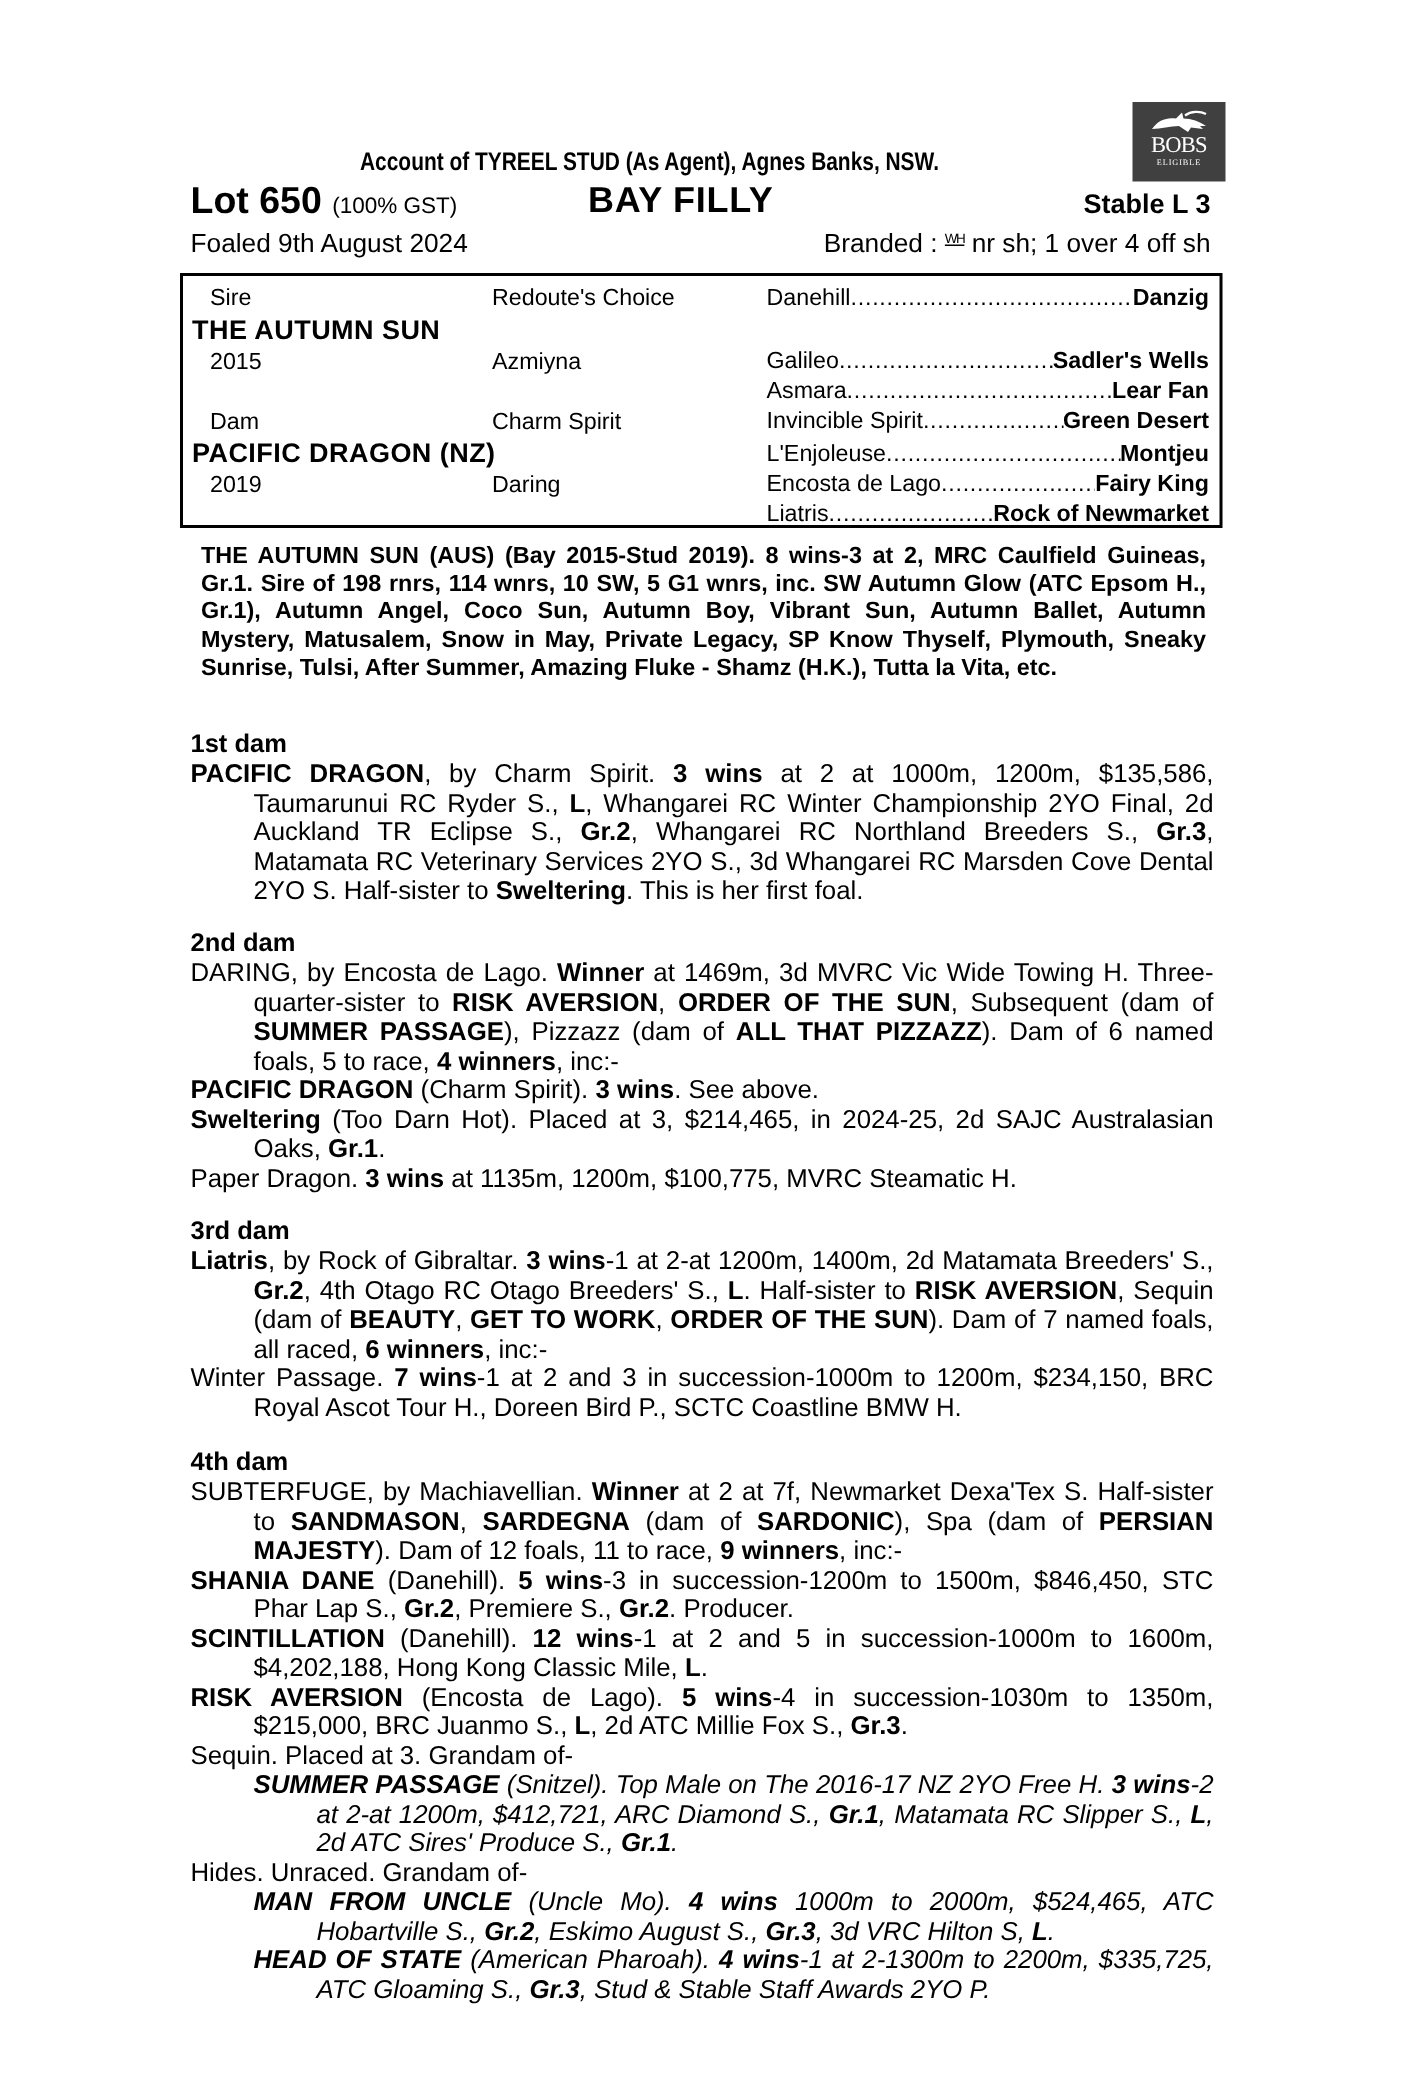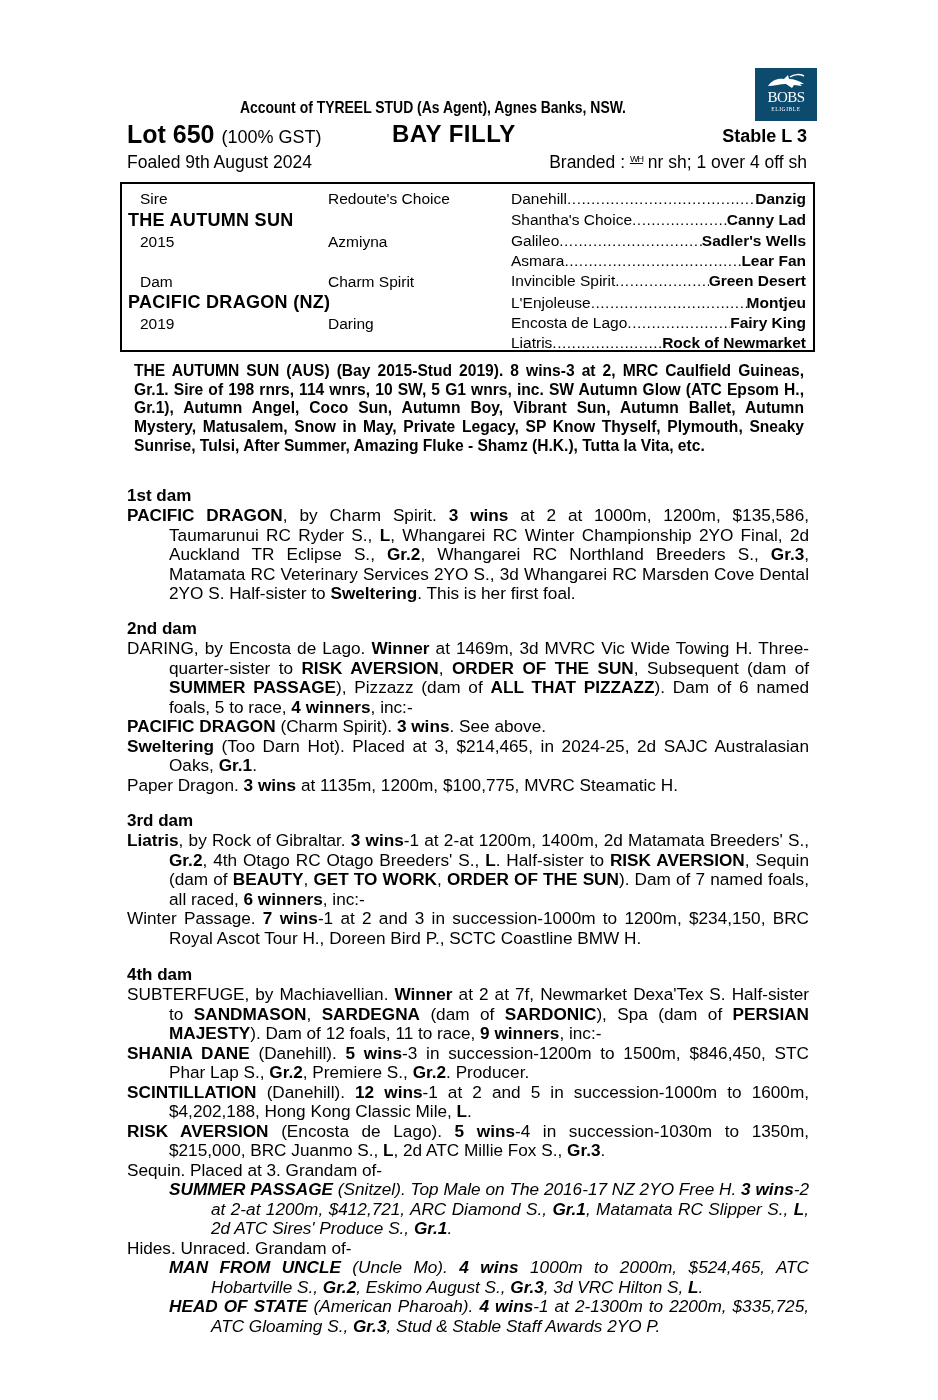--- a/index.html
+++ b/index.html
@@ -1,24 +1,24 @@
 <!DOCTYPE html>
 <html><head>
 <meta charset="utf-8">
 <style>
   html, body { margin:0; padding:0; background:#ffffff; }
   body { width:938px; height:1400px; position:relative; color:#000; font-family:"Liberation Sans", sans-serif; overflow:hidden; }
-  .logo { position:absolute; left:755px; top:68px; width:62px; height:53px; background:#0c4a6e; color:#fff; text-align:center; }
+  .logo { position:absolute; left:755px; top:68px; width:62px; height:53px; background:#404040; color:#fff; text-align:center; }
   .logo .horse { display:block; margin:4px auto 0; width:44px; height:18px; }
   .logo .bobs { display:block; font-family:"Liberation Serif", serif; font-size:15px; line-height:15px; letter-spacing:-0.5px; }
   .logo .elig { display:block; font-family:"Liberation Serif", serif; font-size:5.5px; letter-spacing:0.6px; line-height:8px; }
   .account { position:absolute; left:240px; top:98px; font-weight:bold; font-size:17px; transform:scaleX(0.82); transform-origin:left top; white-space:nowrap; }
   .lotline { position:absolute; left:127px; top:120px; width:682px; height:30px; }
   .lot { position:absolute; left:0; top:0; font-weight:900; font-size:25px; }
-  .lot small { font-weight:normal; font-size:18px; }
+  .lot small { font-weight:normal; font-size:15px; }
   .title { position:absolute; left:265px; top:0; font-weight:900; font-size:24px; letter-spacing:0.5px; }
   .stable { position:absolute; right:2px; top:6px; font-weight:900; font-size:18px; }
   .foaled { position:absolute; left:127px; top:152px; font-size:17.5px; }
   .brand { position:absolute; right:131px; top:152px; font-size:17.5px; white-space:nowrap; }
   .brandmark { display:inline-block; font-size:9px; text-decoration:underline; vertical-align:6px; letter-spacing:-1px; }
   .ped { position:absolute; left:120px; top:182px; width:695px; height:170px; border:2px solid #000; box-sizing:border-box; }
   .ped .cell { position:absolute; font-size:15.5px; white-space:nowrap; }
   .ped .big { font-weight:700; font-size:18px; letter-spacing:0.3px; }
   .ped .r { left:389px; width:295px; display:flex; font-size:15.5px; }
   .ped .r .a { white-space:nowrap; }
@@ -71,25 +71,20 @@
   <div class="cell" style="left:18px;top:89px">Dam</div>
   <div class="cell big" style="left:6px;top:108px">PACIFIC DRAGON (NZ)</div>
   <div class="cell" style="left:18px;top:131px">2019</div>
   <div class="cell" style="left:206px;top:89px">Charm Spirit</div>
   <div class="cell" style="left:206px;top:131px">Daring</div>
 
   <div class="cell r" style="top:6px">
       <span class="a">Danehill</span>
       <span class="d"></span>
       <span class="b">Danzig</span>
-    </div>
-  <div class="cell r" style="top:27px">
-      <span class="a">Shantha's Choice</span>
-      <span class="d"></span>
-      <span class="b">Canny Lad</span>
     </div>
   <div class="cell r" style="top:48px">
       <span class="a">Galileo</span>
       <span class="d"></span>
       <span class="b">Sadler's Wells</span>
     </div>
   <div class="cell r" style="top:68px">
       <span class="a">Asmara</span>
       <span class="d"></span>
       <span class="b">Lear Fan</span>

